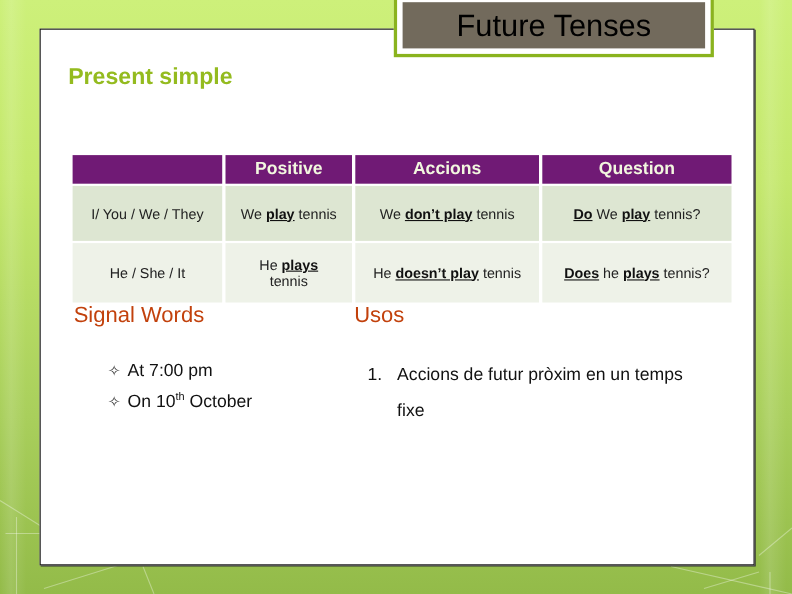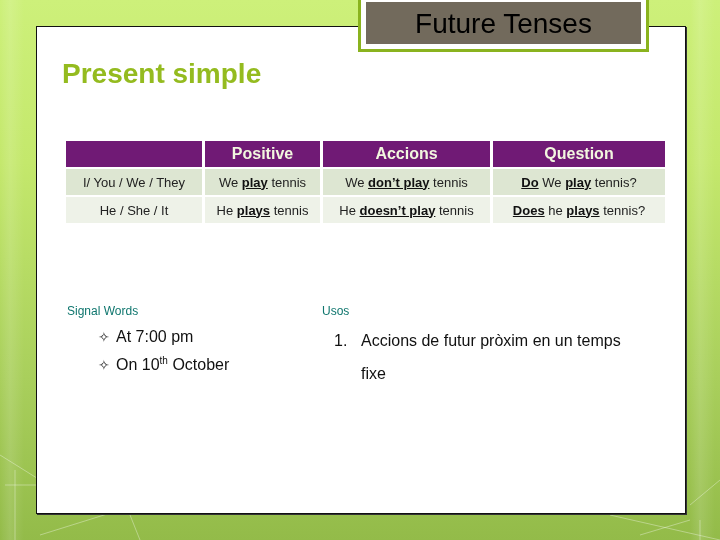--- a/index.html
+++ b/index.html
@@ -26,37 +26,37 @@
       padding: 3px 5px 5px 5px;
     }
     .title-inner {
       width: 100%; height: 100%; background: #726a5c;
       display: flex; align-items: center; justify-content: center;
     }
     .title-text {
       color: #000000; font-size: 28px; line-height: 40px; margin-top: 2px;
     }
     .subtitle {
-      position: absolute; left: 62px; top: 58px; font-size: 28px; font-weight: bold;
+      position: absolute; left: 62px; top: 58px; font-size: 21px; font-weight: bold;
       color: #94bb1f;
     }
     table.grammar {
       position: absolute; left: 66px; top: 139px; border-collapse: separate;
       border-spacing: 3px 2px; margin-left: -3px; font-size: 13px;
     }
     table.grammar th {
       background: #701a75; color: #f2f7df; font-size: 16px; font-weight: bold;
       height: 26px; padding: 0; text-align: center;
     }
-    table.grammar td { height: 26px; padding: 0; text-align: center; color: #222; }
+    table.grammar td { height: 26px; padding: 12px; text-align: center; color: #222; }
     tr.row-a td { background: #dde6d2; }
     tr.row-b td { background: #eef2e8; }
     .c0 { width: 136px; } .c1 { width: 115px; } .c2 { width: 167px; } .c3 { width: 172px; }
     b { font-weight: bold; color: #111; text-decoration: underline; }
-    .section-head { position: absolute; font-size: 12px; color: #0f766e; margin-top: 28px; }
+    .section-head { position: absolute; font-size: 20px; color: #c2410c; }
     .signal-list { position: absolute; left: 98px; top: 325px; margin: 0; padding: 0; list-style: none; }
     .signal-list li { font-size: 16px; line-height: 24px; color: #111; display: flex; align-items: baseline; }
     .signal-list .bullet { display: inline-block; width: 18px; font-size: 14px; color: #333; }
     .signal-list sup { font-size: 10px; }
     .uses-list { position: absolute; left: 334px; top: 324px; margin: 0; padding: 0; list-style: none; width: 340px; }
     .uses-list li { font-size: 16px; line-height: 33px; color: #111; display: flex; }
     .uses-list .num { width: 27px; flex: none; }
   </style>
 </head>
 <body>

